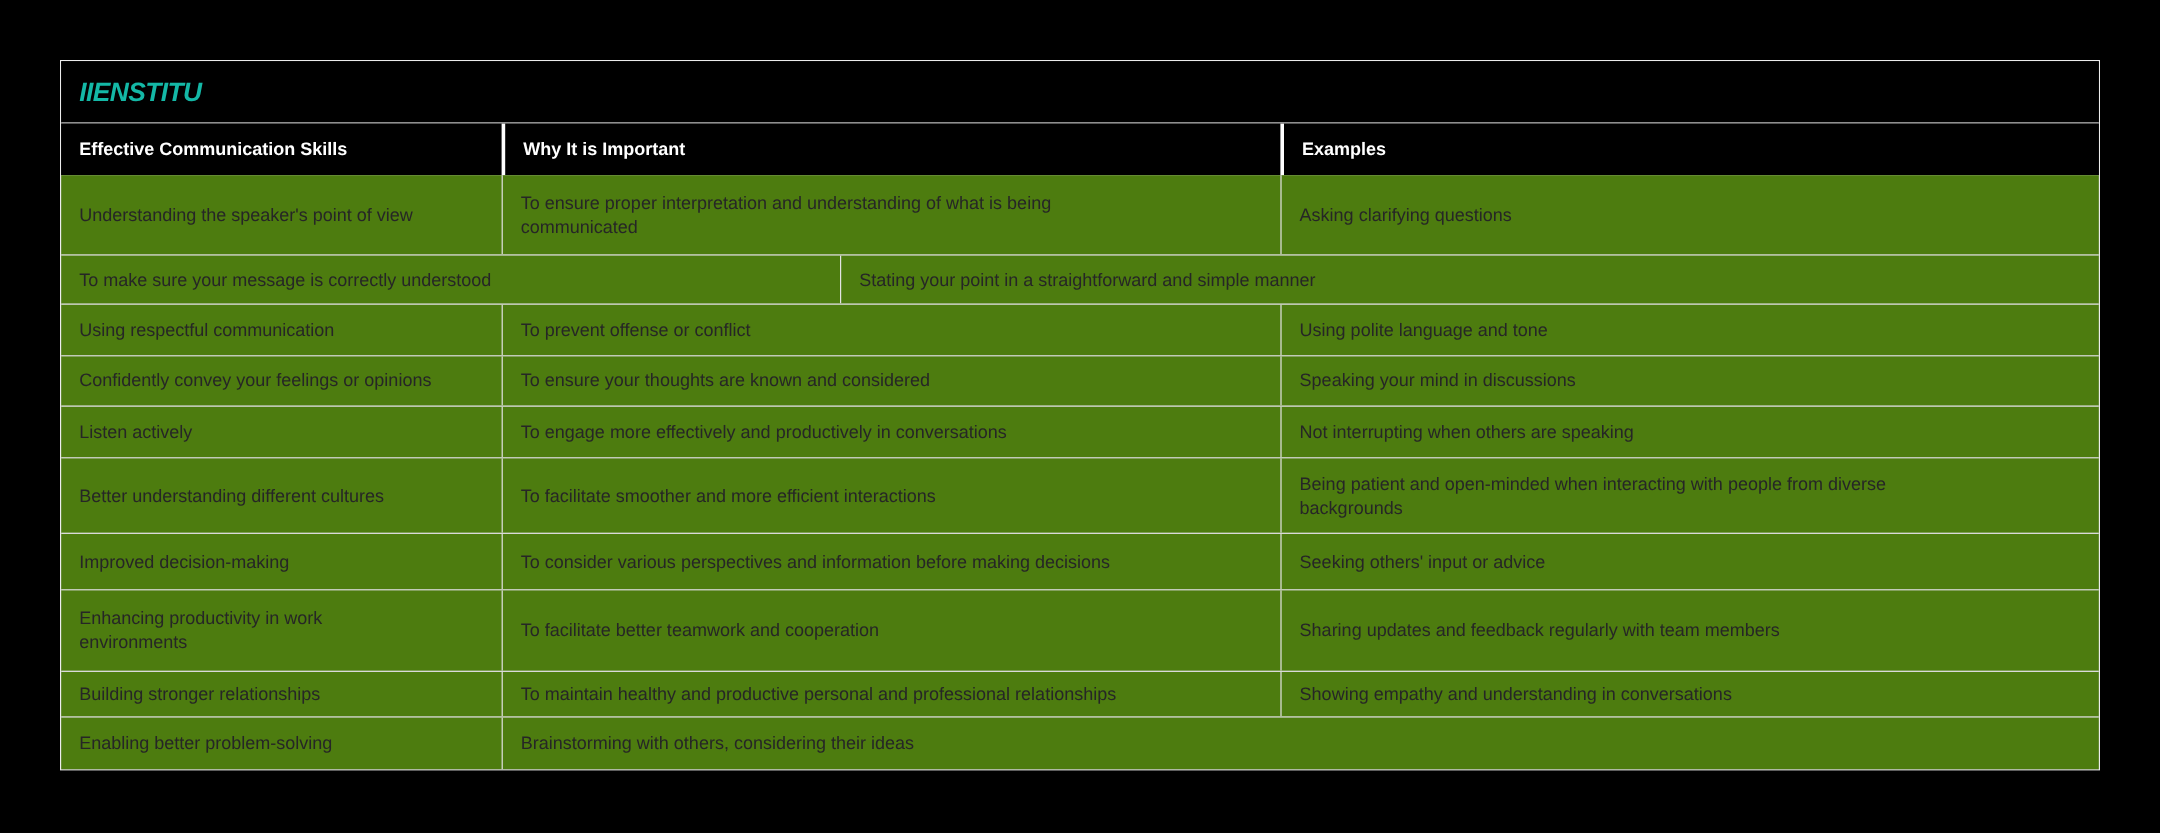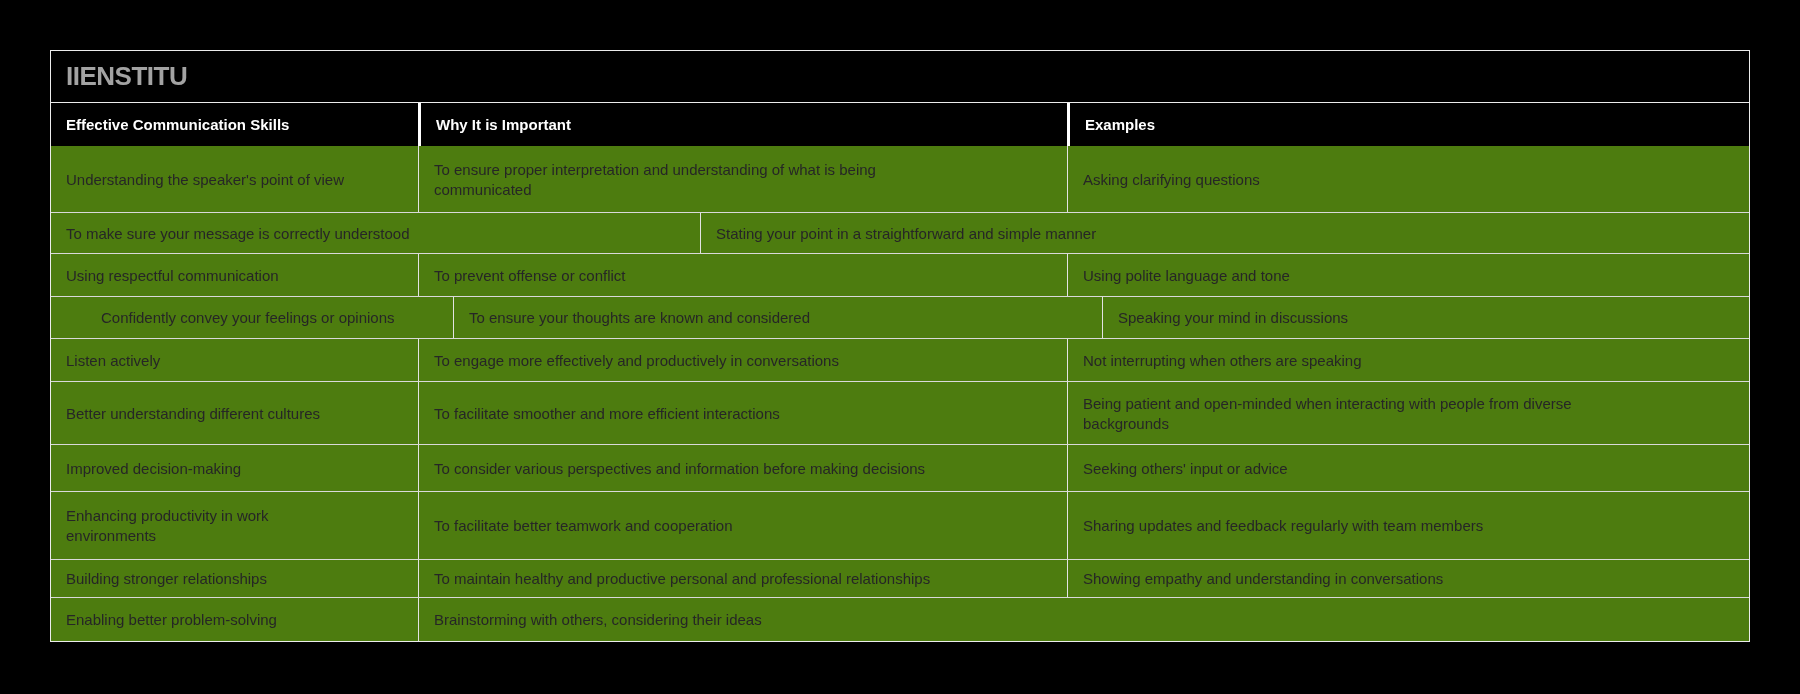--- a/index.html
+++ b/index.html
@@ -26,24 +26,25 @@
   .title-bar {
     height: 52px;
     flex: 0 0 auto;
     background: #000000;
     border-bottom: 1px solid #ececec;
     display: flex;
     align-items: center;
     padding: 0 15px;
   }
   .title-bar .brand {
-    color: #a3a3a3;
-    font-size: 26px;
+    color: #14b8a6;
+    font-size: 22px;
     font-weight: 700;
     letter-spacing: -0.5px;
+    font-style: italic;
   }
   .header-row {
     height: 43px;
     flex: 0 0 auto;
     background: #000000;
     display: flex;
   }
   .header-cell {
     display: flex;
     align-items: center;
@@ -74,21 +75,21 @@
     white-space: pre-line;
   }
   .cell + .cell { border-left: 1px solid #e3e3e3; }
   .c1 { width: 367px; flex: 0 0 367px; }
   .c2 { width: 649px; flex: 0 0 649px; }
   .c3 { flex: 1 1 auto; }
   
   .row:nth-of-type(1)  { height: 66px; }
   .row:nth-of-type(2)  { height: 41px; }
   .row:nth-of-type(3)  { height: 43px; }
-  .row:nth-of-type(4)  { height: 42px; padding-left: 35px; }
+  .row:nth-of-type(4)  { height: 42px; }
   .row:nth-of-type(5)  { height: 43px; }
   .row:nth-of-type(6)  { height: 63px; }
   .row:nth-of-type(7)  { height: 47px; }
   .row:nth-of-type(8)  { height: 68px; }
   .row:nth-of-type(9)  { height: 38px; }
   .row:nth-of-type(10) { height: 44px; }
 </style>
 </head>
 <body>
 

